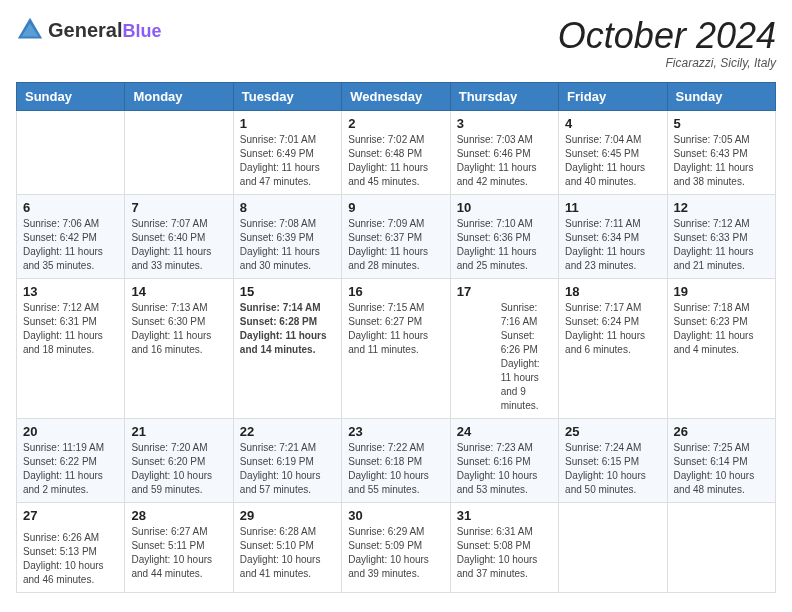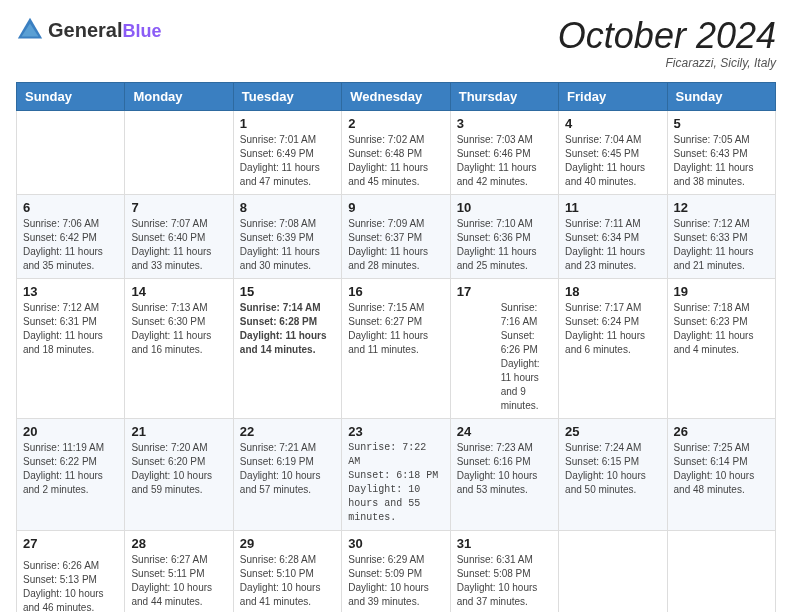--- a/index.html
+++ b/index.html
@@ -259,21 +259,21 @@
 Daylight: 10 hours and 59 minutes.</div>
         </td>
         <td>
           <div class="day-number">22</div>
           <div class="day-info" style="white-space: pre-line;">Sunrise: 7:21 AM
 Sunset: 6:19 PM
 Daylight: 10 hours and 57 minutes.</div>
         </td>
         <td>
           <div class="day-number">23</div>
-          <div class="day-info" style="white-space: pre-line; font-family: Liberation Mono, monospace;">Sunrise: 7:22 AM
+          <div class="day-info" style="white-space: pre-line;">Sunrise: 7:22 AM
 Sunset: 6:18 PM
 Daylight: 10 hours and 55 minutes.</div>
         </td>
         <td>
           <div class="day-number">24</div>
           <div class="day-info" style="white-space: pre-line;">Sunrise: 7:23 AM
 Sunset: 6:16 PM
 Daylight: 10 hours and 53 minutes.</div>
         </td>
         <td>

